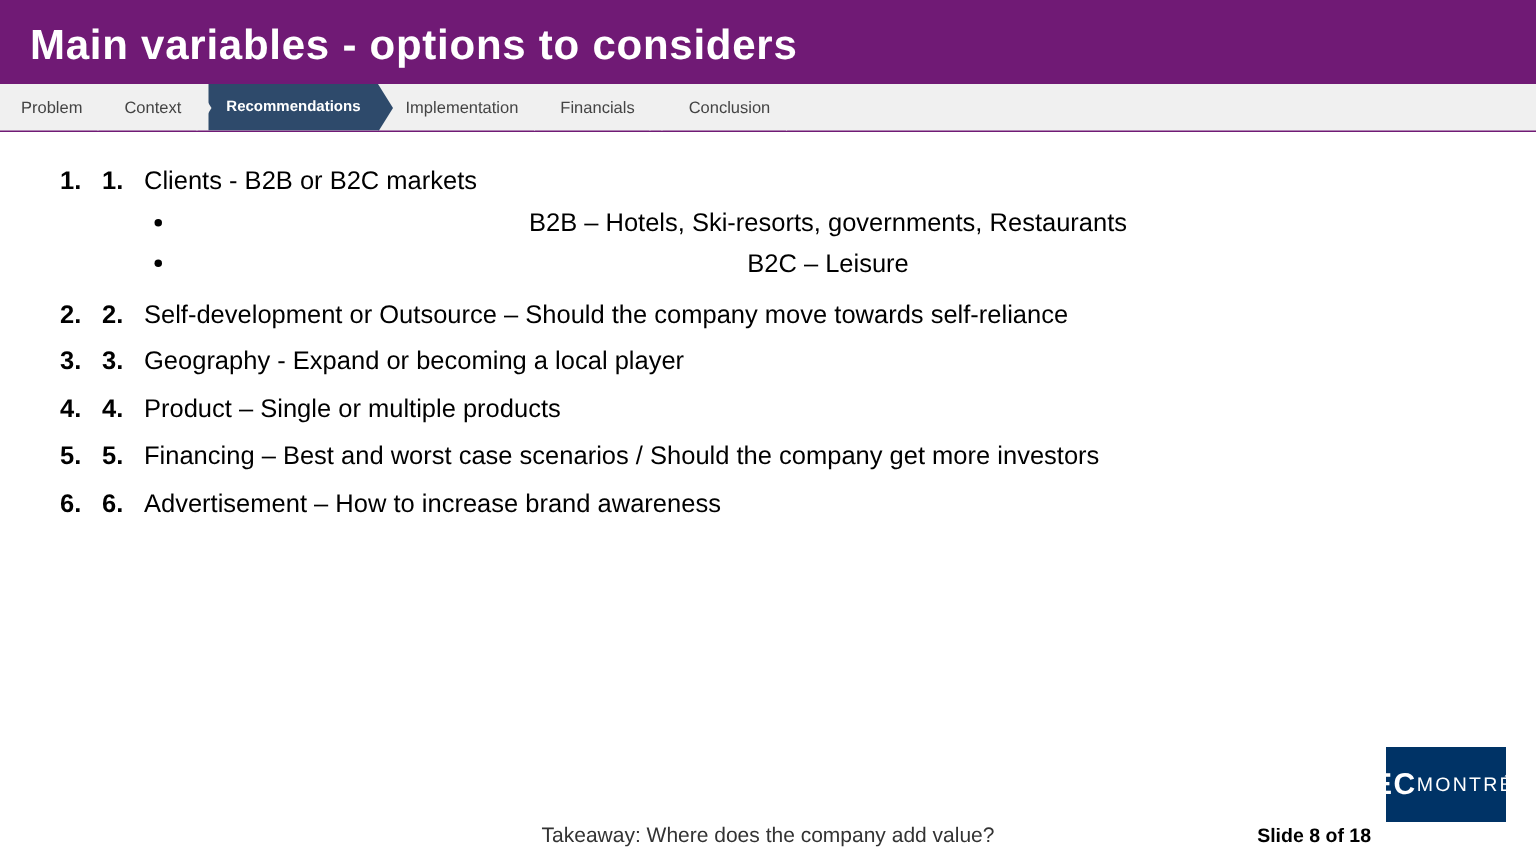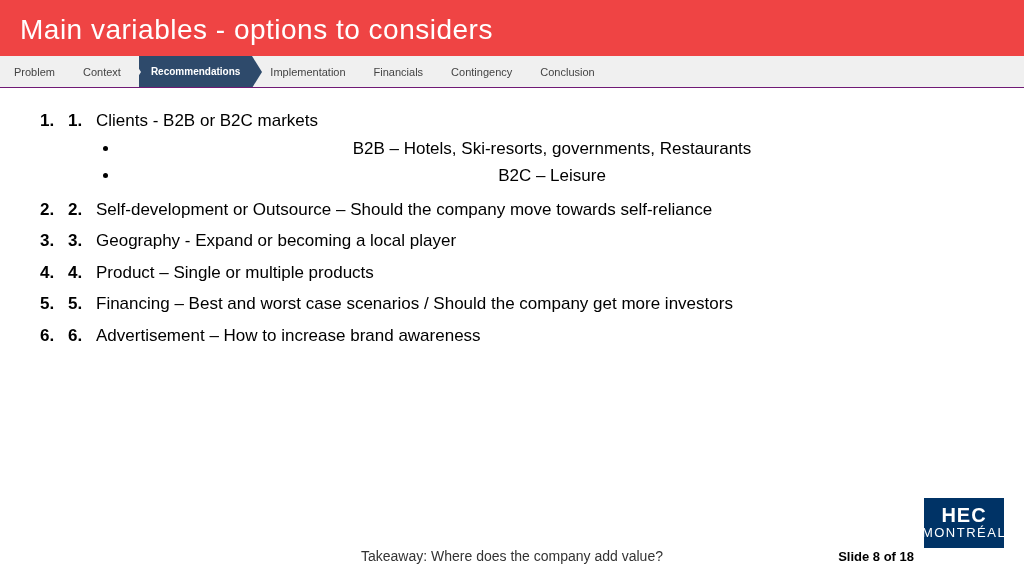--- a/index.html
+++ b/index.html
@@ -7,25 +7,25 @@
       font-family: 'Segoe UI', Arial, sans-serif;
       background: #ffffff;
       width: 1024px;
       height: 576px;
       overflow: hidden;
       position: relative;
     }
 
     
     .header {
-      background: #ef4444;
+      background: #701a75;
       color: white;
       padding: 14px 20px 10px 20px;
       font-size: 28px;
-      font-weight: 400;
+      font-weight: 700;
       letter-spacing: 0.5px;
     }
 
     
     .nav-bar {
       display: flex;
       align-items: center;
       background: #f0f0f0;
       border-bottom: 1px solid #701a75;
       height: 32px;
@@ -116,21 +116,21 @@
     
     .hec-logo {
       position: absolute;
       bottom: 28px;
       right: 20px;
       background: #003366;
       color: white;
       width: 80px;
       height: 50px;
       display: flex;
-      flex-direction: column;
+      flex-direction: row;
       align-items: center;
       justify-content: center;
       font-size: 18px;
       font-weight: bold;
       border: 2px solid #003366;
     }
 
     .hec-top {
       font-size: 20px;
       font-weight: 900;
@@ -175,21 +175,20 @@
   <div class="nav-item">Problem</div>
   <div class="nav-arrow"></div>
   <div class="nav-item">Context</div>
   <div class="nav-arrow"></div>
   <div class="nav-item active">Recommendations</div>
   <div class="nav-arrow active-arrow"></div>
   <div class="nav-item">Implementation</div>
   <div class="nav-arrow"></div>
   <div class="nav-item">Financials</div>
   <div class="nav-arrow"></div>
-  <div class="nav-item">Contingency</div>
   <div class="nav-arrow"></div>
   <div class="nav-item">Conclusion</div>
   <div class="nav-arrow"></div>
 </div>
 
 <div class="content">
   <ol>
     <li>
       <span style="min-width:28px;font-weight:bold;">1.</span>
       <div class="item-text">

